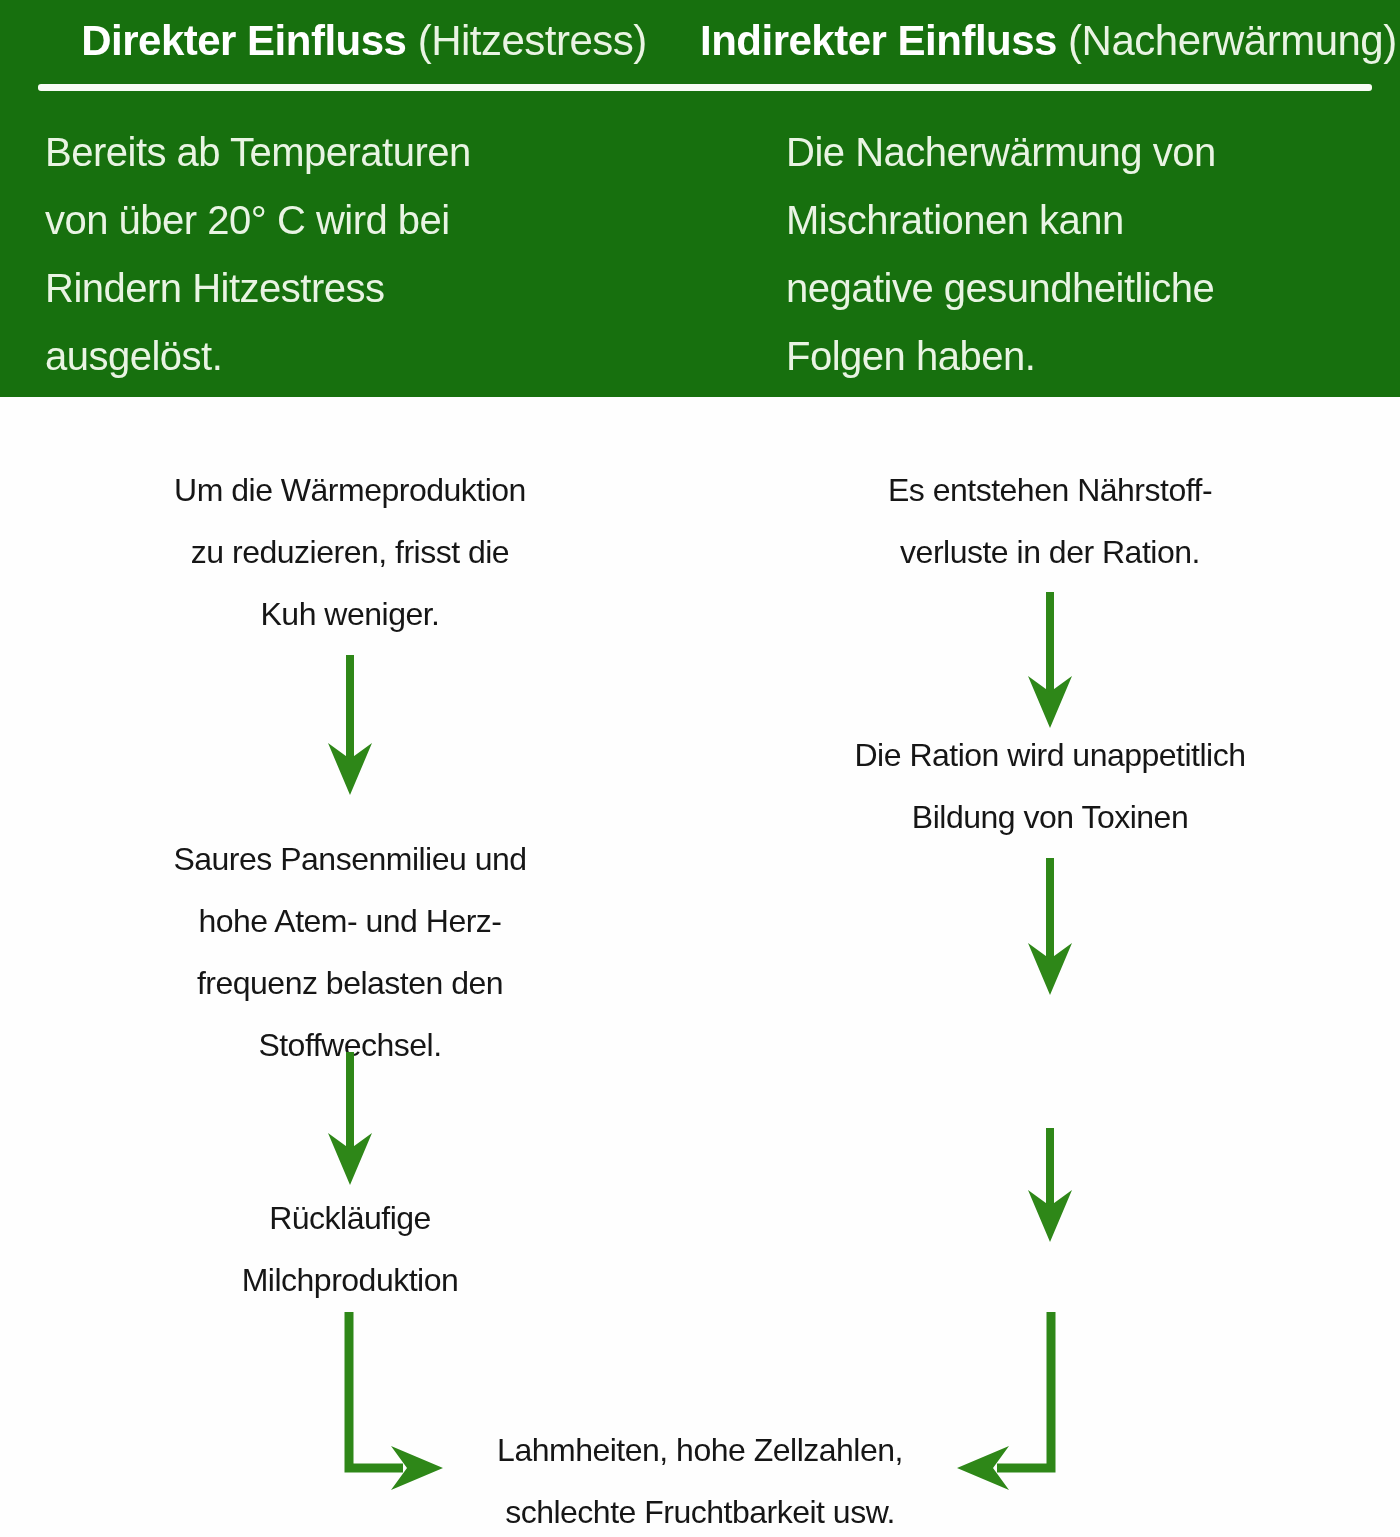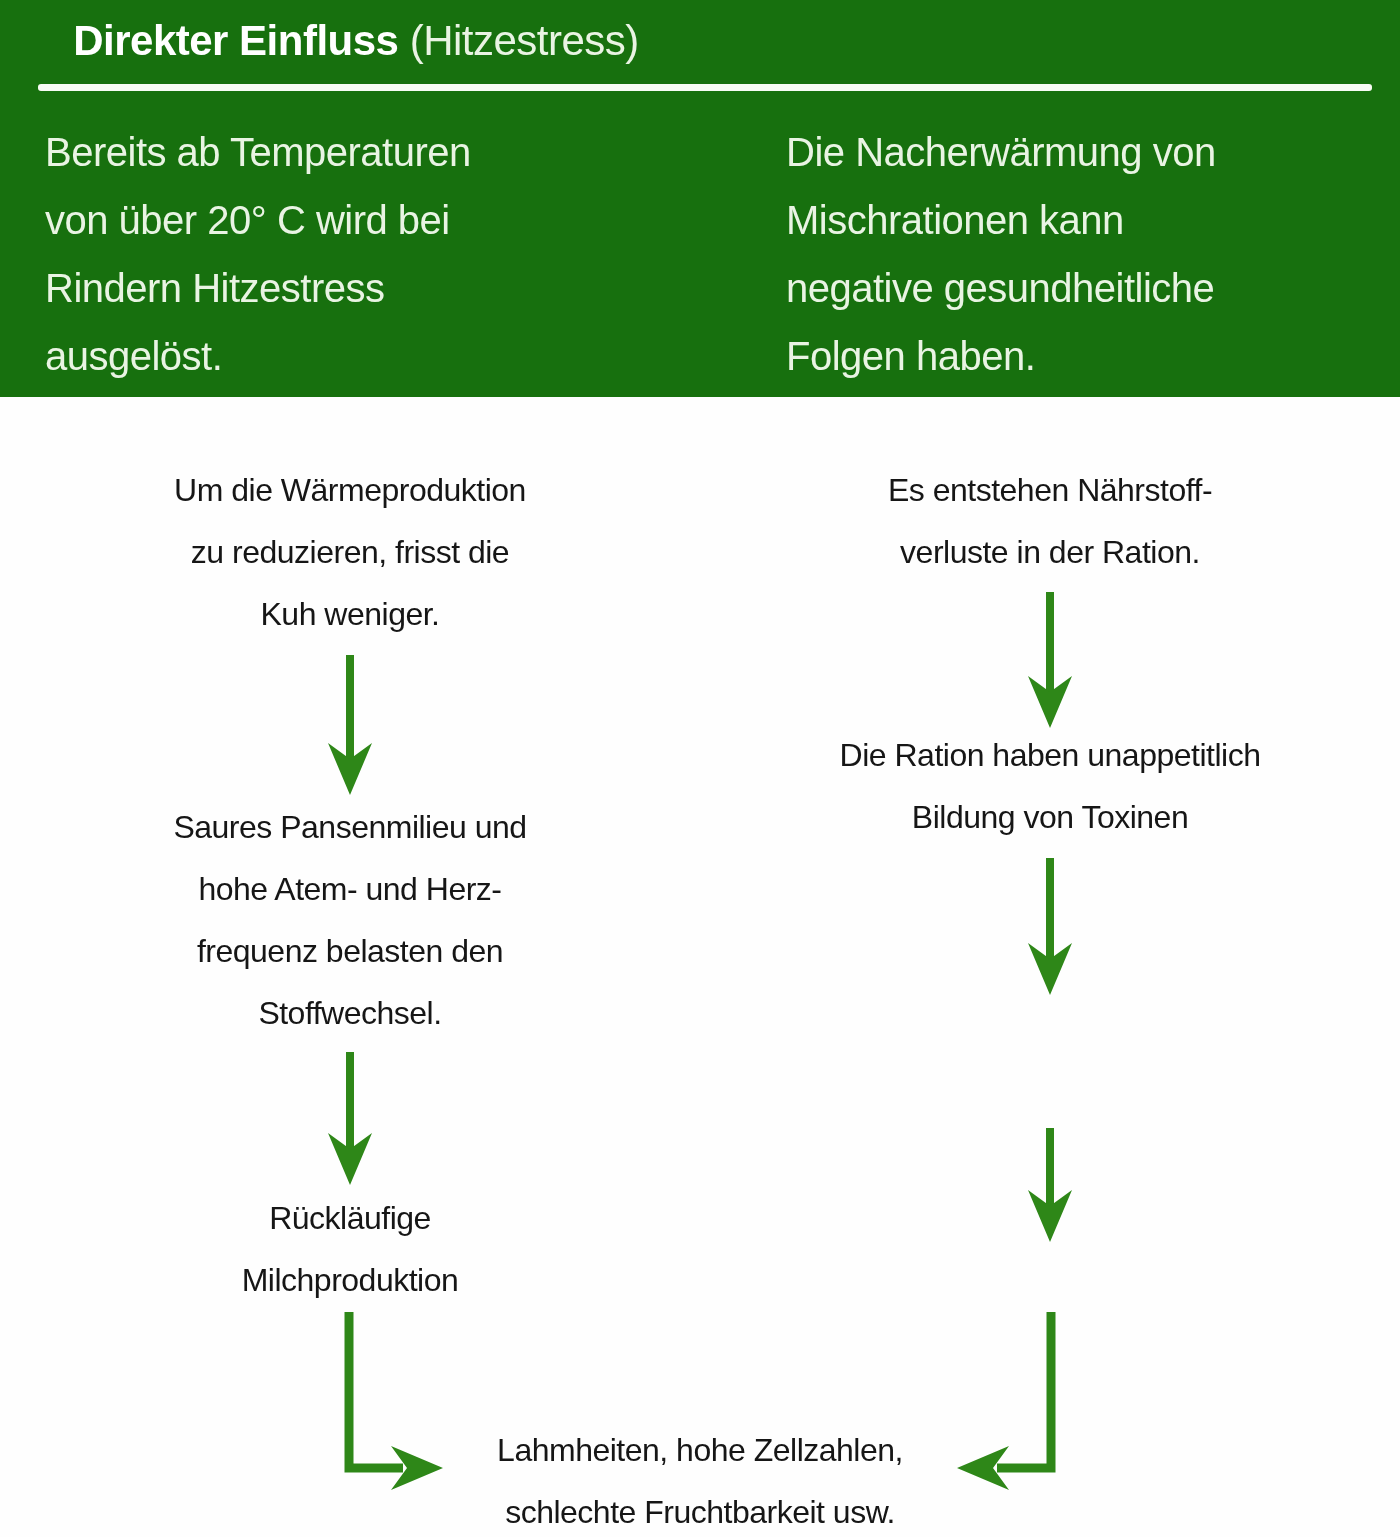--- a/index.html
+++ b/index.html
@@ -25,21 +25,21 @@
     top: 16px;
     text-align: center;
     font-size: 42px;
     line-height: 50px;
     letter-spacing: -0.5px;
     color: var(--header_text, #ffffff);
     white-space: nowrap;
   }
   .heading .hb { font-weight: bold; color: var(--header_text, #ffffff); }
   .heading .hn { font-weight: normal; color: var(--header_subtext, #e6f2e0); }
-  .heading-left  { left: 16px;  width: 680px; }
+  .heading-left  { left: 24px;  width: 680px; }
   .heading-right { left: 700px; width: 695px; }
 
   .divider {
     position: absolute;
     left: 38px; top: 84px;
     width: 1334px; height: 7px;
     background: var(--divider, #f8fcf5);
     border-radius: 3px;
   }
 
@@ -81,62 +81,66 @@
 </head>
 <body>
 
 <div class="canvas">
 
   <div class="band">
     <div class="heading heading-left">
       <span class="hb">Direkter Einfluss</span>
       <span class="hn">(Hitzestress)</span>
     </div>
+    <div class="heading heading-right">
+      <span class="hb">Indirekter Einfluss</span>
+      <span class="hn">(Nacherwärmung)</span>
+    </div>
     <div class="divider"></div>
     <div class="intro intro-left">Bereits ab Temperaturen
 von über 20° C wird bei
 Rindern Hitzestress
 ausgelöst.</div>
     <div class="intro intro-right">Die Nacherwärmung von
 Mischrationen kann
 negative gesundheitliche
 Folgen haben.</div>
   </div>
 
   <div class="step col-left" style="top:459px">Um die Wärmeproduktion
 zu reduzieren, frisst die
 Kuh weniger.</div>
 
   <svg class="flow" style="left:326px; top:655px" width="48" height="140">
     <line class="shaft" x1="24" y1="0" x2="24" y2="104" stroke-width="8"></line>
     <polygon class="head" points="24,140 2,88 24,104 46,88"></polygon>
   </svg>
 
-  <div class="step col-left" style="top:796px">Saures Pansenmilieu und
+  <div class="step col-left" style="top:828px">Saures Pansenmilieu und
 hohe Atem- und Herz-
 frequenz belasten den
 Stoffwechsel.</div>
 
   <svg class="flow" style="left:326px; top:1052px" width="48" height="133">
     <line class="shaft" x1="24" y1="0" x2="24" y2="97" stroke-width="8"></line>
     <polygon class="head" points="24,133 2,81 24,97 46,81"></polygon>
   </svg>
 
   <div class="step col-right" style="top:459px">Es entstehen Nährstoff-
 verluste in der Ration.</div>
 
   <div class="step col-left" style="top:1187px">Rückläufige
 Milchproduktion</div>
 
   <svg class="flow" style="left:1026px; top:592px" width="48" height="136">
     <line class="shaft" x1="24" y1="0" x2="24" y2="100" stroke-width="8"></line>
     <polygon class="head" points="24,136 2,84 24,100 46,84"></polygon>
   </svg>
 
-  <div class="step col-right" style="top:724px">Die Ration haben unappetitlich
+  <div class="step col-right" style="top:724px">Die Ration wird unappetitlich
 Bildung von Toxinen</div>
 
   <svg class="flow" style="left:1026px; top:858px" width="48" height="137">
     <line class="shaft" x1="24" y1="0" x2="24" y2="101" stroke-width="8"></line>
     <polygon class="head" points="24,137 2,85 24,101 46,85"></polygon>
   </svg>
 
 
   <svg class="flow" style="left:1026px; top:1128px" width="48" height="114">
     <line class="shaft" x1="24" y1="0" x2="24" y2="78" stroke-width="8"></line>

